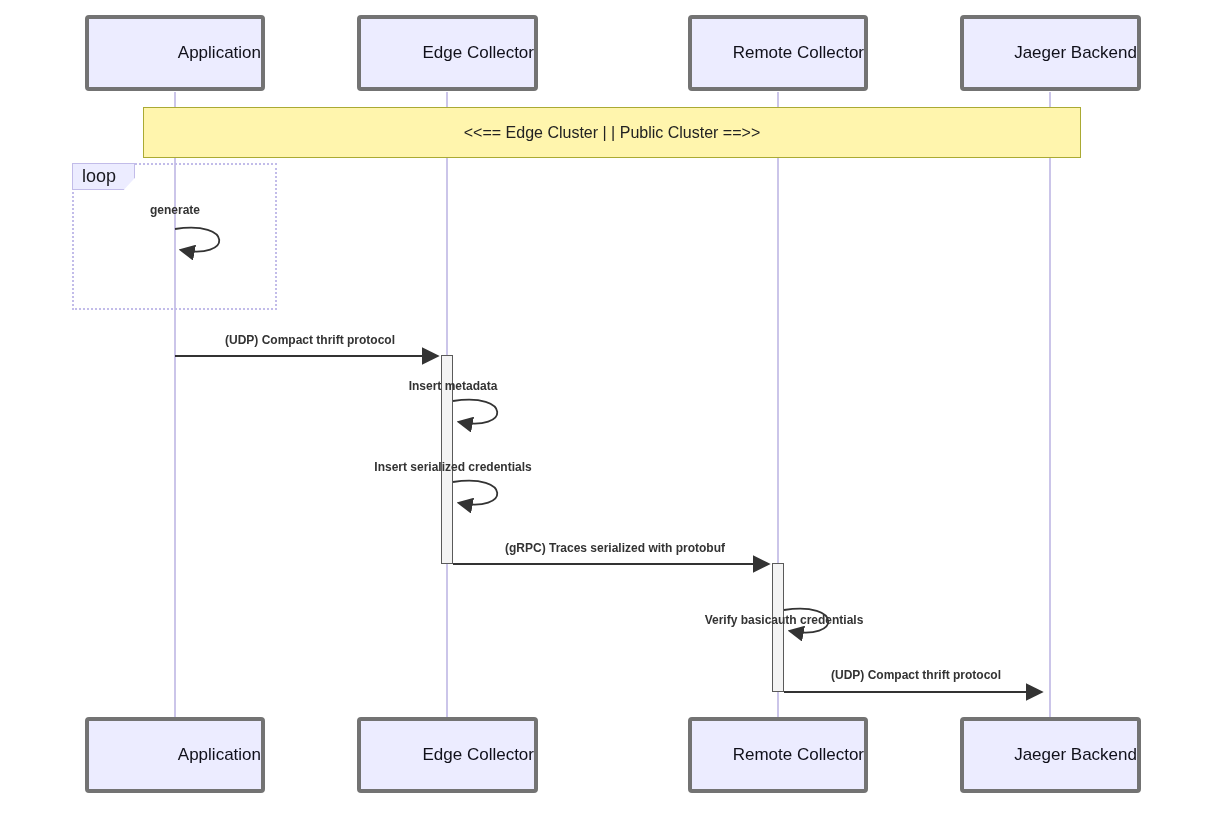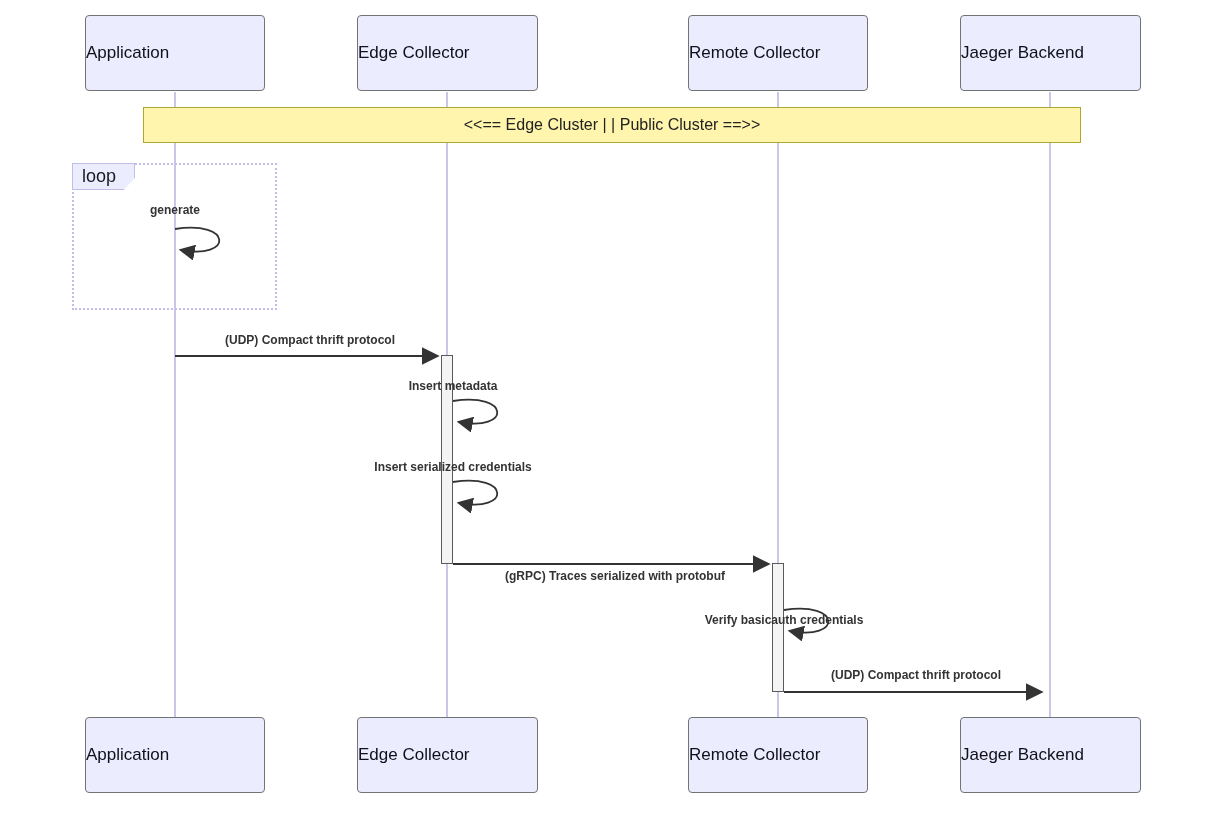--- a/index.html
+++ b/index.html
@@ -7,36 +7,36 @@
     position:relative;
     width:1214px;height:819px;
     background:#ffffff;
     font-family:"Liberation Sans", sans-serif;
     overflow:hidden;
   }
   .actor-box{
     position:absolute;
     height:76px;
     background:#ECECFF;
-    border:1px solid #737373;
+    border:4px solid #737373;
     border-radius:4px;
-    display:flex;align-items:center;justify-content:flex-start;
+    display:flex;align-items:center;justify-content:flex-end;
     font-size:17px;color:#10101a;
     box-sizing:border-box;
     z-index:3;
   }
   .lifeline{
     position:absolute;
     width:2px;top:92px;height:625px;
     background:#CBC5E9;
     z-index:1;
   }
   .note-band{
     position:absolute;
-    left:143px;top:107px;width:938px;height:36px;
+    left:143px;top:107px;width:938px;height:51px;
     background:#FFF5AD;
     border:1px solid #AAAA33;
     box-sizing:border-box;
     display:flex;align-items:center;justify-content:center;
     font-size:16px;font-weight:500;color:#222222;
     z-index:2;
   }
   .loop-frame{
     position:absolute;
     left:72px;top:163px;width:205px;height:147px;
@@ -141,17 +141,17 @@
 
     <path d="M 784 610 C 842 601, 842 641, 790 631" fill="none" stroke="#333333" stroke-width="1.8" marker-end="url(#ah)"></path>
 
     <line x1="784" y1="692" x2="1041" y2="692" stroke="#333333" stroke-width="2" marker-end="url(#ah)"></line>
   </svg>
 
   <div class="msg-label" style="left:175px;top:203px;">generate</div>
   <div class="msg-label" style="left:310px;top:333px;">(UDP) Compact thrift protocol</div>
   <div class="msg-label" style="left:453px;top:379px;">Insert metadata</div>
   <div class="msg-label" style="left:453px;top:460px;">Insert serialized credentials</div>
-  <div class="msg-label" style="left:615px;top:541px;margin-top:28px;">(gRPC) Traces serialized with protobuf</div>
+  <div class="msg-label" style="left:615px;top:541px;">(gRPC) Traces serialized with protobuf</div>
   <div class="msg-label" style="left:784px;top:587px;margin-top:26px;">Verify basicauth credentials</div>
   <div class="msg-label" style="left:916px;top:668px;">(UDP) Compact thrift protocol</div>
 
 </div>
 
 </body></html>

